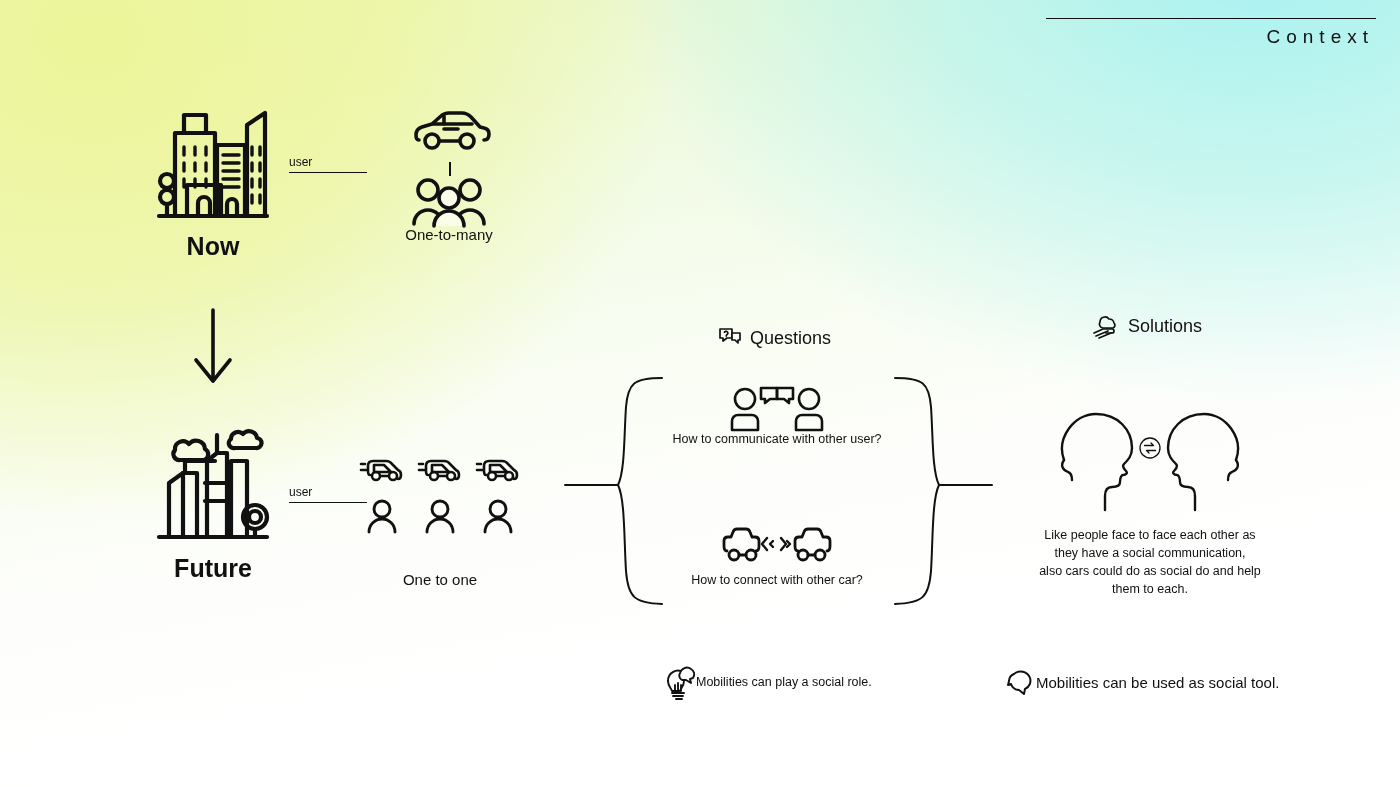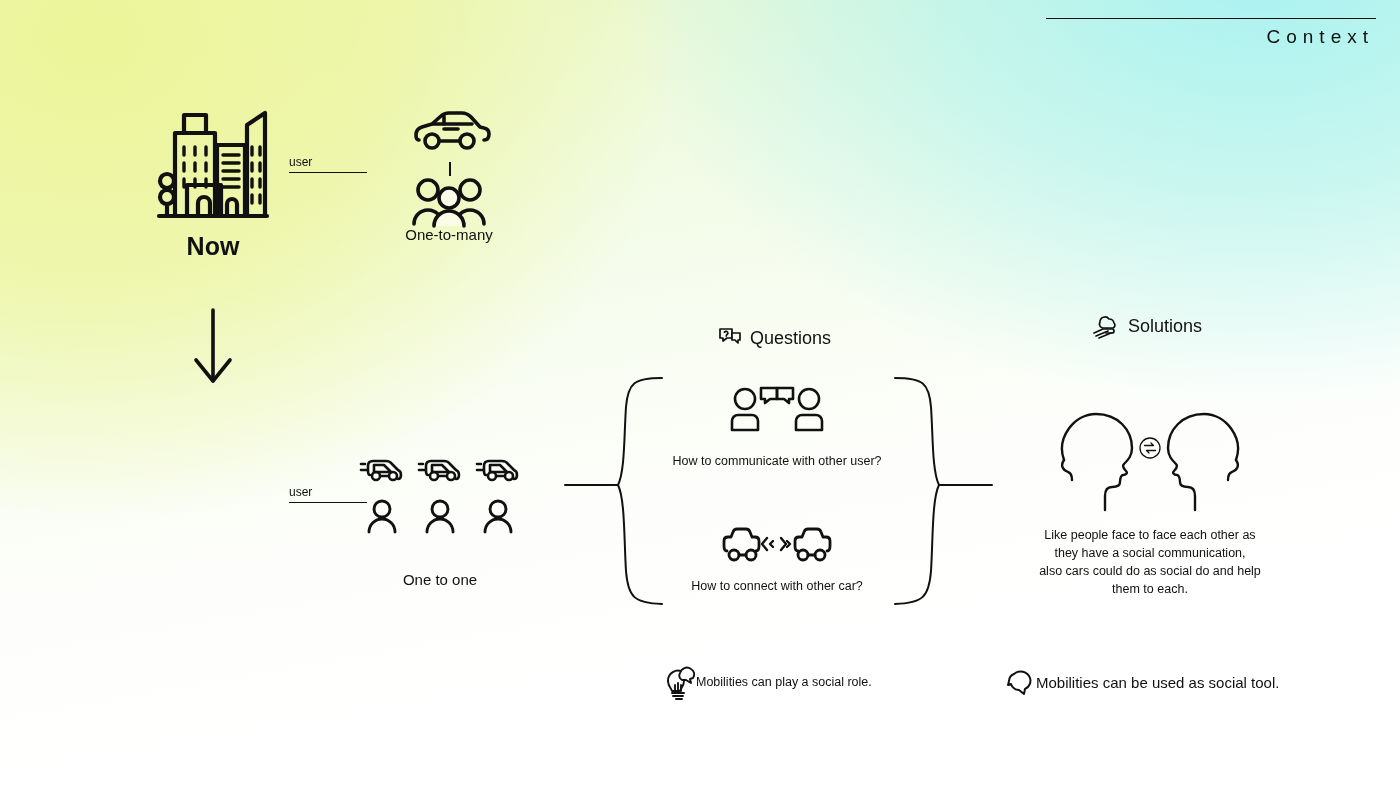--- a/index.html
+++ b/index.html
@@ -184,20 +184,48 @@
     <div class="caption label-md" style="white-space:nowrap;">One-to-many</div>
   </div>
 
   <div class="abs" style="left:190px; top:308px;">
     <svg width="46" height="76" viewBox="0 0 46 76" fill="none" stroke="#111" stroke-width="3.6" stroke-linecap="round" stroke-linejoin="round">
       <line x1="23" y1="2" x2="23" y2="70"></line>
       <polyline points="6,52 23,73 40,52"></polyline>
     </svg>
   </div>
 
+  <div class="abs block-center" style="left:150px; top:425px; width:126px;">
+    <span class="icon">
+      <svg width="116" height="115" viewBox="0 0 116 115" fill="none" stroke="#111" stroke-width="4.2" stroke-linecap="round" stroke-linejoin="round">
+
+        <line x1="4" y1="112" x2="112" y2="112"></line>
+
+        <path d="M20 25 a8 8 0 0 1 14 -6 a9 9 0 0 1 16 5 a6 6 0 0 1 -1 11 h-24 a6 6 0 0 1 -5 -10 z"></path>
+        <path d="M76 14 a7 7 0 0 1 12 -5 a8 8 0 0 1 14 4 a5 5 0 0 1 -1 10 h-21 a5 5 0 0 1 -4 -9 z"></path>
+
+        <path d="M14 112 V58 l14 -10 h14 v64"></path>
+        <line x1="28" y1="48" x2="28" y2="112"></line>
+
+        <path d="M30 47 V36 h30"></path>
+
+        <path d="M52 112 V36 l10 -8 h10 v84"></path>
+        <line x1="62" y1="28" x2="62" y2="10"></line>
+        <line x1="50" y1="58" x2="72" y2="58"></line>
+        <line x1="50" y1="76" x2="72" y2="76"></line>
+
+        <path d="M76 112 V36 h16 v76"></path>
+
+        <circle cx="100" cy="92" r="12"></circle>
+        <path d="M100 86 a6 6 0 0 1 0 12 a6 6 0 0 1 0 -12 z"></path>
+        <line x1="100" y1="104" x2="100" y2="112"></line>
+      </svg>
+    </span>
+    <div class="caption label-lg" style="margin-top:14px;">Future</div>
+  </div>
 
   <div class="connector" style="left:289px; top:485px; width:78px;">
     <span class="conn-text">user</span>
     <div class="conn-line"></div>
   </div>
 
   <div class="abs block-center" style="left:360px; top:455px; width:160px;">
     <div class="pair-row">
 
       <div class="pair">
@@ -298,21 +326,21 @@
         <path d="M3 44 v-9 a6 6 0 0 1 6 -6 h14 a6 6 0 0 1 6 6 v9 z"></path>
 
         <path d="M32 2 h16 v11 h-7 l-5 4 v-4 h-4 z"></path>
 
         <path d="M64 2 h-16 v11 h7 l5 4 v-4 h4 z" transform="translate(0,0)"></path>
 
         <circle cx="80" cy="13" r="10"></circle>
         <path d="M67 44 v-9 a6 6 0 0 1 6 -6 h14 a6 6 0 0 1 6 6 v9 z"></path>
       </svg>
     </span>
-    <div class="caption label-sm" style="margin-top:22px; white-space:nowrap;">How to communicate with other user?</div>
+    <div class="caption label-sm" style="margin-top:0; white-space:nowrap;">How to communicate with other user?</div>
   </div>
 
   <div class="abs block-center" style="left:672px; top:525px; width:210px;">
     <span class="icon">
       <svg width="108" height="40" viewBox="0 0 108 40" fill="none" stroke="#111" stroke-width="2.8" stroke-linecap="round" stroke-linejoin="round">
 
         <path d="M4 26 q-3 0 -3 -5 v-5 q0 -4 4 -4 h3 l2 -5 q1 -3 4 -3 h9 q3 0 4 3 l2 5 h3 q4 0 4 4 v5 q0 5 -3 5"></path>
         <circle cx="11" cy="30" r="5"></circle>
         <circle cx="28" cy="30" r="5"></circle>
         <line x1="16" y1="30" x2="23" y2="30"></line>
@@ -322,21 +350,21 @@
 
         <path d="M58 13 l5 6 l-5 6" stroke-width="2.4"></path>
         <path d="M64 16 l3 3 l-3 3" stroke-width="2.4"></path>
 
         <path d="M104 26 q3 0 3 -5 v-5 q0 -4 -4 -4 h-3 l-2 -5 q-1 -3 -4 -3 h-9 q-3 0 -4 3 l-2 5 h-3 q-4 0 -4 4 v5 q0 5 3 5"></path>
         <circle cx="97" cy="30" r="5"></circle>
         <circle cx="80" cy="30" r="5"></circle>
         <line x1="85" y1="30" x2="92" y2="30"></line>
       </svg>
     </span>
-    <div class="caption label-sm" style="margin-top:14px; white-space:nowrap;">How to connect with other car?</div>
+    <div class="caption label-sm" style="margin-top:8px; white-space:nowrap;">How to connect with other car?</div>
   </div>
 
   <div class="abs sec-head" style="left:1092px; top:313px;align-items:center;">
     <span class="icon">
       <svg width="28" height="26" viewBox="0 0 28 26" fill="none" stroke="#111" stroke-width="1.7" stroke-linecap="round" stroke-linejoin="round">
         <path d="M8 9 a5 5 0 0 1 9 -3 a5 5 0 0 1 5 4 a3 3 0 0 1 -1 5 h-10 a4 4 0 0 1 -3 -6 z"></path>
         <path d="M2 20 l9 -4 h9 a2 2 0 0 1 0 4 h-6"></path>
         <line x1="4" y1="23" x2="16" y2="18"></line>
         <line x1="7" y1="25" x2="19" y2="20"></line>
       </svg>

